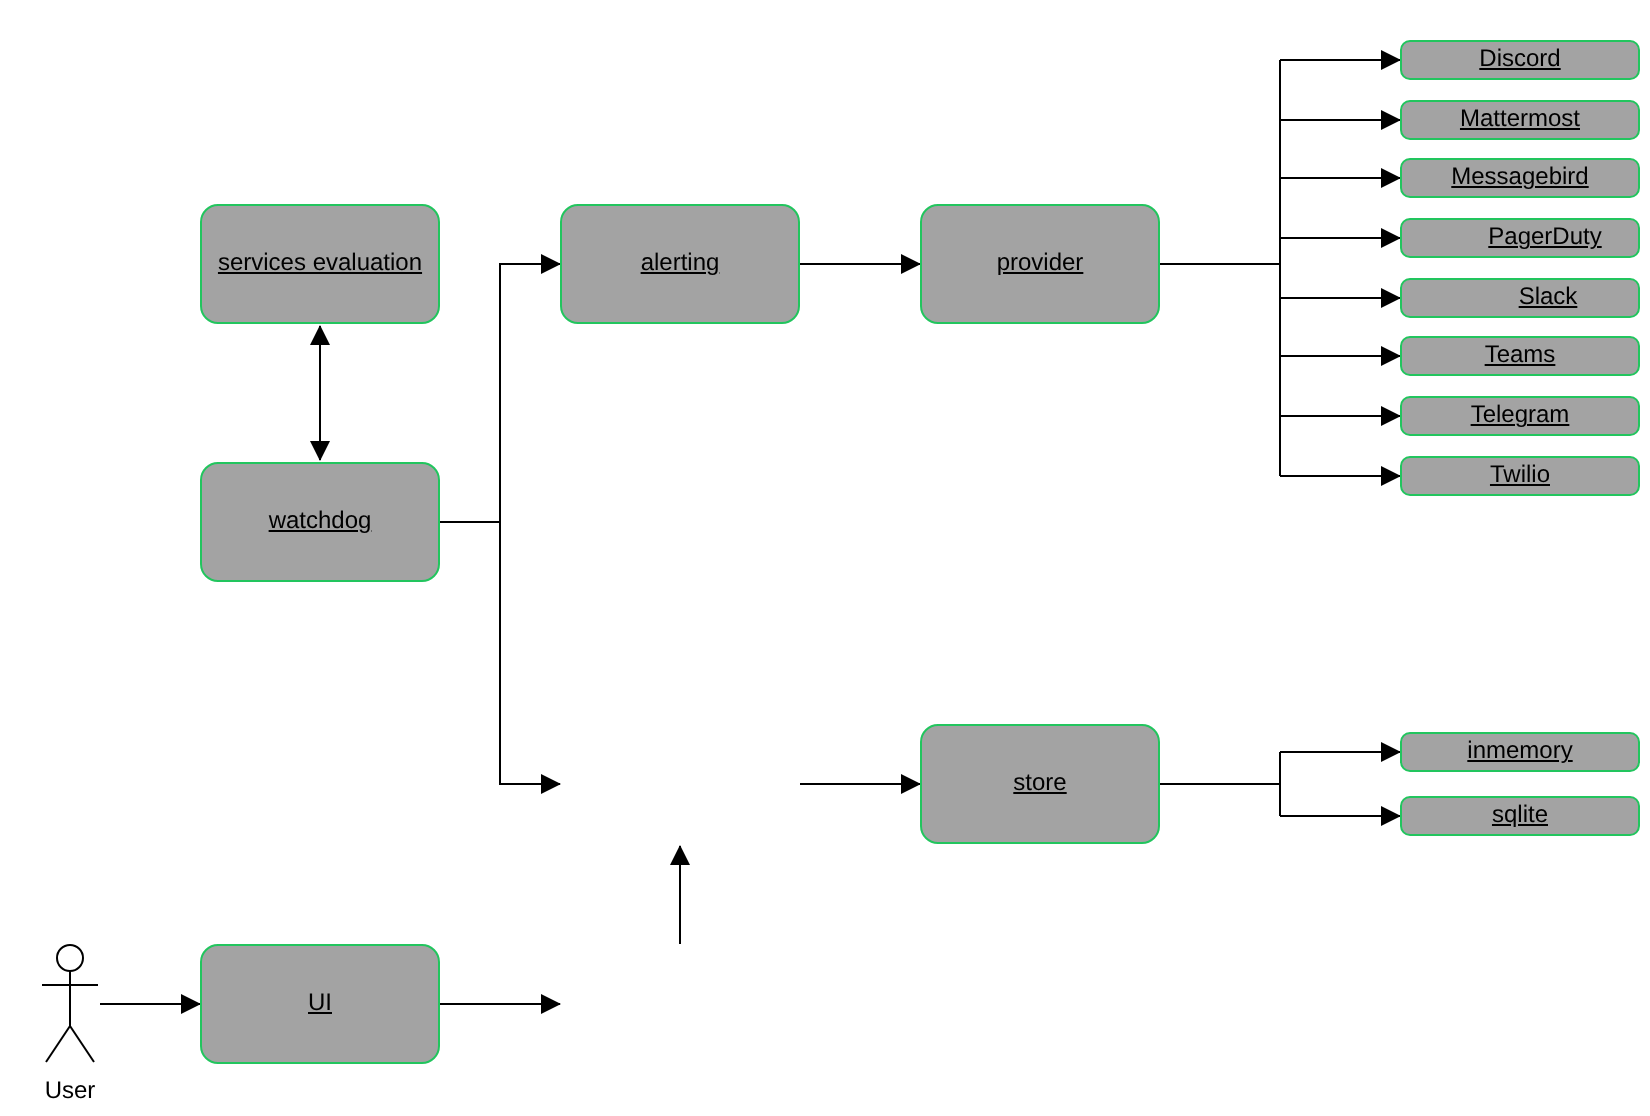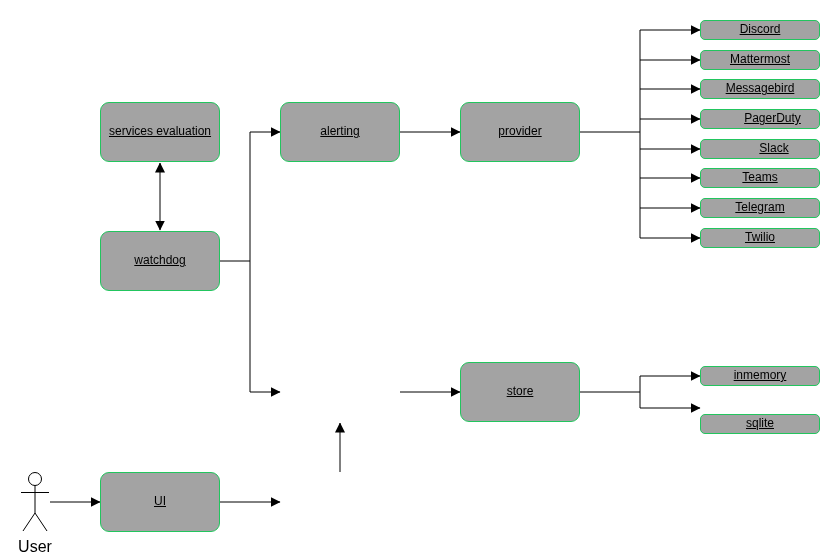--- a/index.html
+++ b/index.html
@@ -54,29 +54,29 @@
   [data-name="node-discord"]     { top: 20px; }
   [data-name="node-mattermost"]  { top: 50px; }
   [data-name="node-messagebird"] { top: 79px; }
   [data-name="node-pagerduty"]   { top: 109px; padding-left: 25px; }
   [data-name="node-slack"]       { top: 139px; padding-left: 28px; }
   [data-name="node-teams"]       { top: 168px; }
   [data-name="node-telegram"]    { top: 198px; }
   [data-name="node-twilio"]      { top: 228px; }
 
   [data-name="node-inmemory"] { top: 366px; }
-  [data-name="node-sqlite"]   { top: 414px; text-align: right; }
+  [data-name="node-sqlite"]   { top: 398px; text-align: right; }
 
   [data-name="actor-label"] {
     position: absolute;
     left: 13px;
     top: 538px;
     width: 44px;
     text-align: center;
-    font-size: 16px;
+    font-size: 12px;
     color: #000000;
   }
 </style>
 </head>
 <body>
 
 <div id="canvas" data-name="diagram-canvas">
 
   <svg id="edges" data-name="edge-layer" width="825" height="558" viewBox="0 0 825 558">
     <defs>

